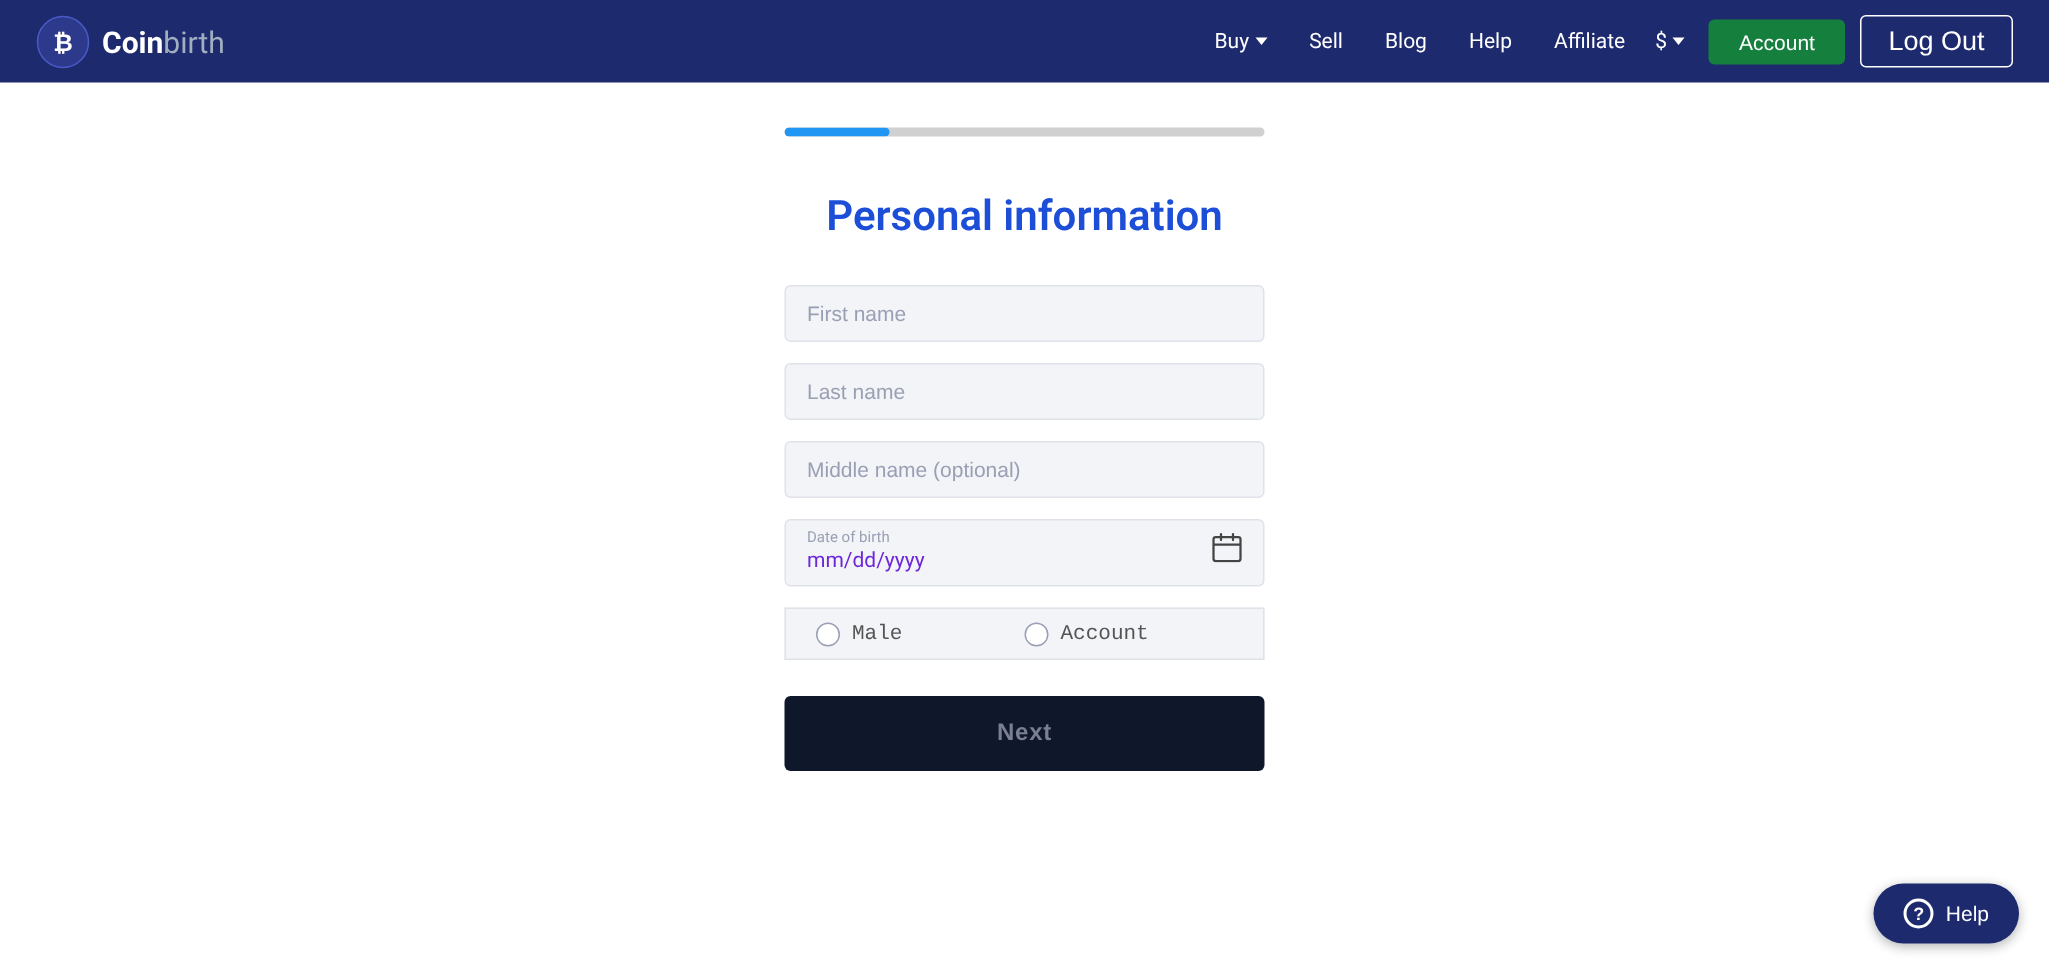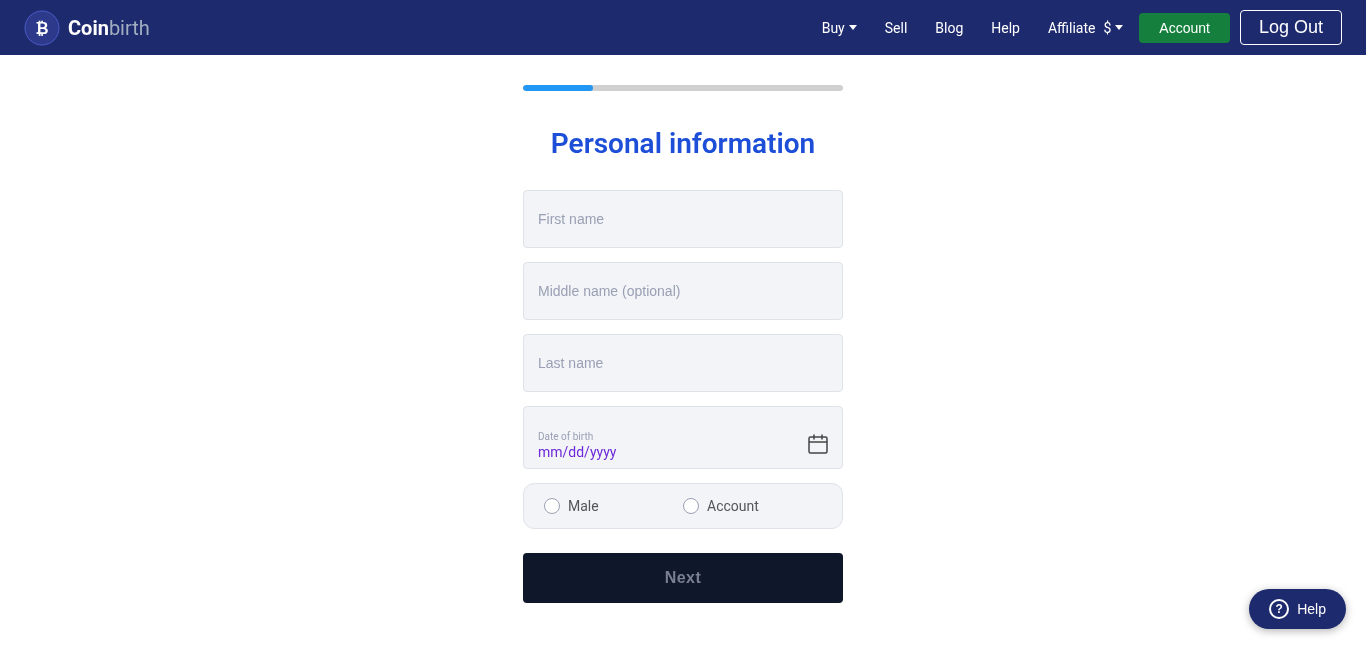--- a/index.html
+++ b/index.html
@@ -37,21 +37,21 @@
       font-weight: 400;
       color: white;
     }
     .logo-text span.coin { color: white; font-weight: 700; }
     .logo-text span.mama { color: #a0aec0; font-weight: 400; }
     .navbar-spacer { flex: 1; }
     .navbar-nav {
       display: flex;
       align-items: flex-start;
       gap: 28px;
-      margin-right: 8px;
+      margin-right: 20px;
     }
     .nav-item {
       color: white;
       font-size: 14px;
       cursor: pointer;
       display: flex;
       align-items: center;
       gap: 4px;
       text-decoration: none;
       white-space: nowrap;
@@ -130,41 +130,41 @@
     
     .form-container {
       width: 320px;
       display: flex;
       flex-direction: column;
       gap: 14px;
     }
 
     .form-input {
       width: 100%;
-      height: 58px;
+      height: 38px;
       background: #f3f4f8;
       border: 1.5px solid #e0e2ea;
       border-radius: 4px;
       padding: 0 14px;
       font-size: 14px;
       color: #a16207;
       outline: none;
     }
     .form-input::placeholder {
       color: #9aa0b4;
       font-size: 14px;
     }
 
     
     .dob-wrapper {
       width: 100%;
       background: #f3f4f8;
       border: 1.5px solid #e0e2ea;
       border-radius: 4px;
-      padding: 24px 14px 8px;
+      padding: 6px 14px 8px;
       display: flex;
       align-items: center;
       justify-content: space-between;
       cursor: pointer;
     }
     .dob-label-small {
       font-size: 10px;
       color: #9aa0b4;
       margin-bottom: 2px;
     }
@@ -173,28 +173,29 @@
       color: #6d28d9;
     }
     .dob-icon {
       font-size: 18px;
       color: #555;
     }
 
     
     .gender-row {
       width: 100%;
-      height: 46px;
+      height: 35px;
       background: #f3f4f8;
       border: 1.5px solid #e0e2ea;
-      border-radius: 11px;
+      border-radius: 0;
       display: flex;
       align-items: center;
       padding: 0 20px;
       gap: 0;
+      font-family: Liberation Mono, monospace;
     }
     .gender-option {
       display: flex;
       align-items: center;
       gap: 8px;
       font-size: 14px;
       color: #555;
       cursor: pointer;
       flex: 1;
     }
@@ -305,23 +306,23 @@
   <div class="progress-container">
     <div class="progress-fill" style="width: 22%"></div>
   </div>
 
   <h1 class="form-title">Personal information</h1>
 
   <div class="form-container">
 
     <input class="form-input" type="text" placeholder="First name" style="">
 
+    <input class="form-input" type="text" placeholder="Last name" style="">
+
     <input class="form-input" type="text" placeholder="Middle name (optional)" style="">
-
-    <input class="form-input" type="text" placeholder="Last name" style="">
 
     <div class="dob-wrapper">
       <div>
         <div class="dob-label-small">Date of birth</div>
         <div class="dob-value">mm/dd/yyyy</div>
       </div>
       <div class="dob-icon">
         <svg width="20" height="20" viewBox="0 0 20 20" fill="none">
           <rect x="1" y="3" width="18" height="16" rx="1.5" stroke="#444" stroke-width="1.5" fill="none"></rect>
           <line x1="1" y1="8" x2="19" y2="8" stroke="#444" stroke-width="1.5"></line>

